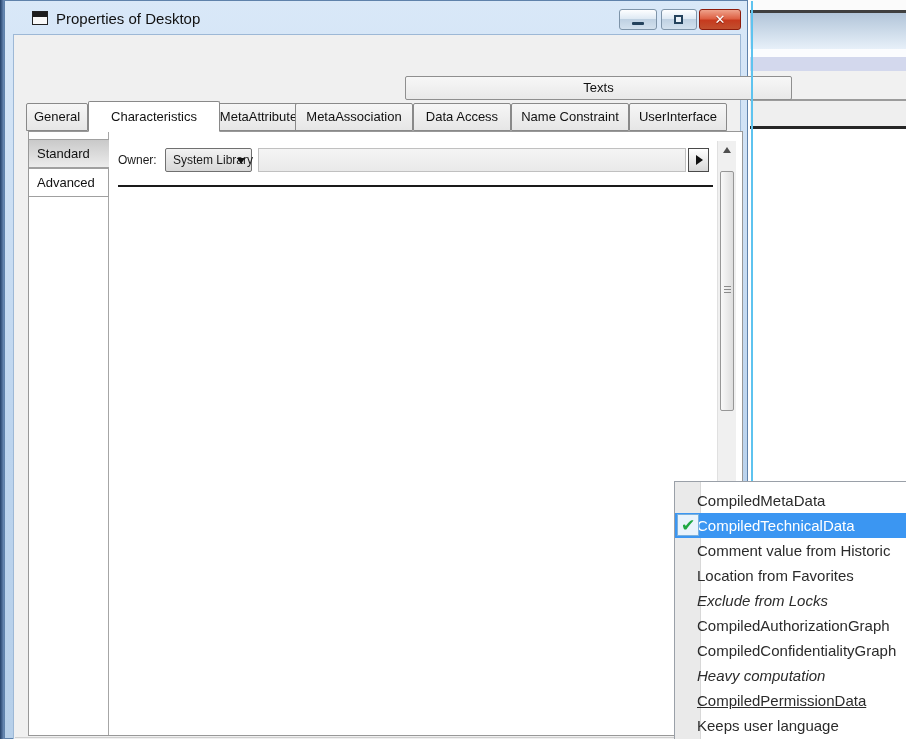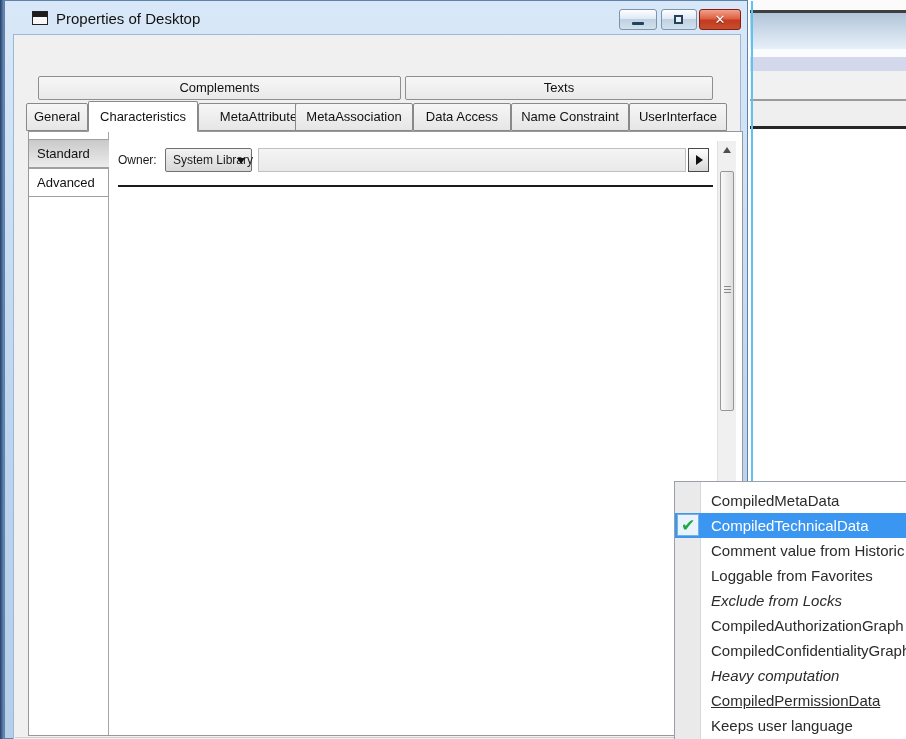--- a/index.html
+++ b/index.html
@@ -96,21 +96,21 @@
   .vs-grip { position:absolute; left:3px; top:50%; margin-top:-5px; width:7px; height:9px;
     background:repeating-linear-gradient(#8a8a8a 0,#8a8a8a 1px,transparent 1px,transparent 3px); }
 
   
   .statusbar { position:absolute; left:1px; top:702px; width:726px; height:36px; background:#f0f0f0; border-top:1px solid #cfcfcf; }
 
   
   .popup { position:absolute; left:674px; top:481px; width:232px; height:258px; background:#ffffff;
     border:1px solid #9aa0a8; border-right:none; border-bottom:none; z-index:50; }
   .popup-gutter { position:absolute; left:0; top:0; width:26px; height:100%; background:#eaeaea; border-right:1px solid #d8d8d8; }
-  .pitem { position:absolute; left:0; width:232px; height:25px; font-size:15px; color:#2b2b2b; line-height:25px; padding-left:36px; white-space:nowrap; }
+  .pitem { position:absolute; left:0; width:232px; height:25px; font-size:15px; color:#2b2b2b; line-height:25px; padding-left:22px; white-space:nowrap; }
   .pitem.selected { background:#3b96f2; color:#ffffff; }
   .check-box { position:absolute; left:2px; top:1px; width:22px; height:22px; background:#e9f3fc; border:1px solid #7ab0dd;
     color:#1fa844; font-size:17px; font-weight:bold; line-height:21px; text-align:center; }
 </style>
 </head>
 <body>
 
 <div id="screen">
 
   <div class="left-strip"></div>
@@ -138,25 +138,24 @@
       <span class="cap-btn" style="left:655px;width:36px;">
           <span class="glyph-max"></span>
         </span>
       <span class="cap-btn close" style="left:693px;width:42px;">
           <span class="glyph-x">✕</span>
         </span>
     </div>
 
     <div class="dialog-body">
 
-      <div class="big-tab" style="left:24px;width:363px;">Complements</div>
-      <div class="big-tab" style="left:391px;width:308px;">Texts</div>
+      <div class="big-tab" style="left:391px;width:387px;">Texts</div>
 
       <div class="tab" style="left:12px;width:62px;">General</div>
-      <div class="tab active" style="left:74px;width:110px;">Characteristics</div>
+      <div class="tab active" style="left:74px;width:132px;">Characteristics</div>
       <div class="tab" style="left:184px;width:121px;">MetaAttribute</div>
       <div class="tab" style="left:281px;width:118px;">MetaAssociation</div>
       <div class="tab" style="left:497px;width:118px;">Name Constraint</div>
       <div class="tab" style="left:399px;width:98px;">Data Access</div>
       <div class="tab" style="left:615px;width:98px;">UserInterface</div>
 
       <div class="panel">
         <div class="side-divider"></div>
         <div class="side-tab active" style="top:7px;">Standard</div>
         <div class="side-tab" style="top:36px;">Advanced</div>
@@ -300,21 +299,21 @@
   </div>
 
   <div class="popup">
     <div class="popup-gutter"></div>
     <div class="pitem" style="top:6px;"><span>CompiledMetaData</span></div>
     <div class="pitem selected" style="top:31px;">
       <span class="check-box">✔</span>
       <span>CompiledTechnicalData</span>
     </div>
     <div class="pitem" style="top:56px;"><span>Comment value from Historic</span></div>
-    <div class="pitem" style="top:81px;"><span>Loggable from Favorites</span></div>
+    <div class="pitem" style="top:81px;"><span>Location from Favorites</span></div>
     <div class="pitem" style="top:106px;font-style:italic;"><span>Exclude from Locks</span></div>
     <div class="pitem" style="top:131px;"><span>CompiledAuthorizationGraph</span></div>
     <div class="pitem" style="top:156px;"><span>CompiledConfidentialityGraph</span></div>
     <div class="pitem" style="top:181px;font-style:italic;"><span>Heavy computation</span></div>
     <div class="pitem" style="top:206px;text-decoration:underline;"><span>CompiledPermissionData</span></div>
     <div class="pitem" style="top:231px;"><span>Keeps user language</span></div>
   </div>
 
 </div>
 

